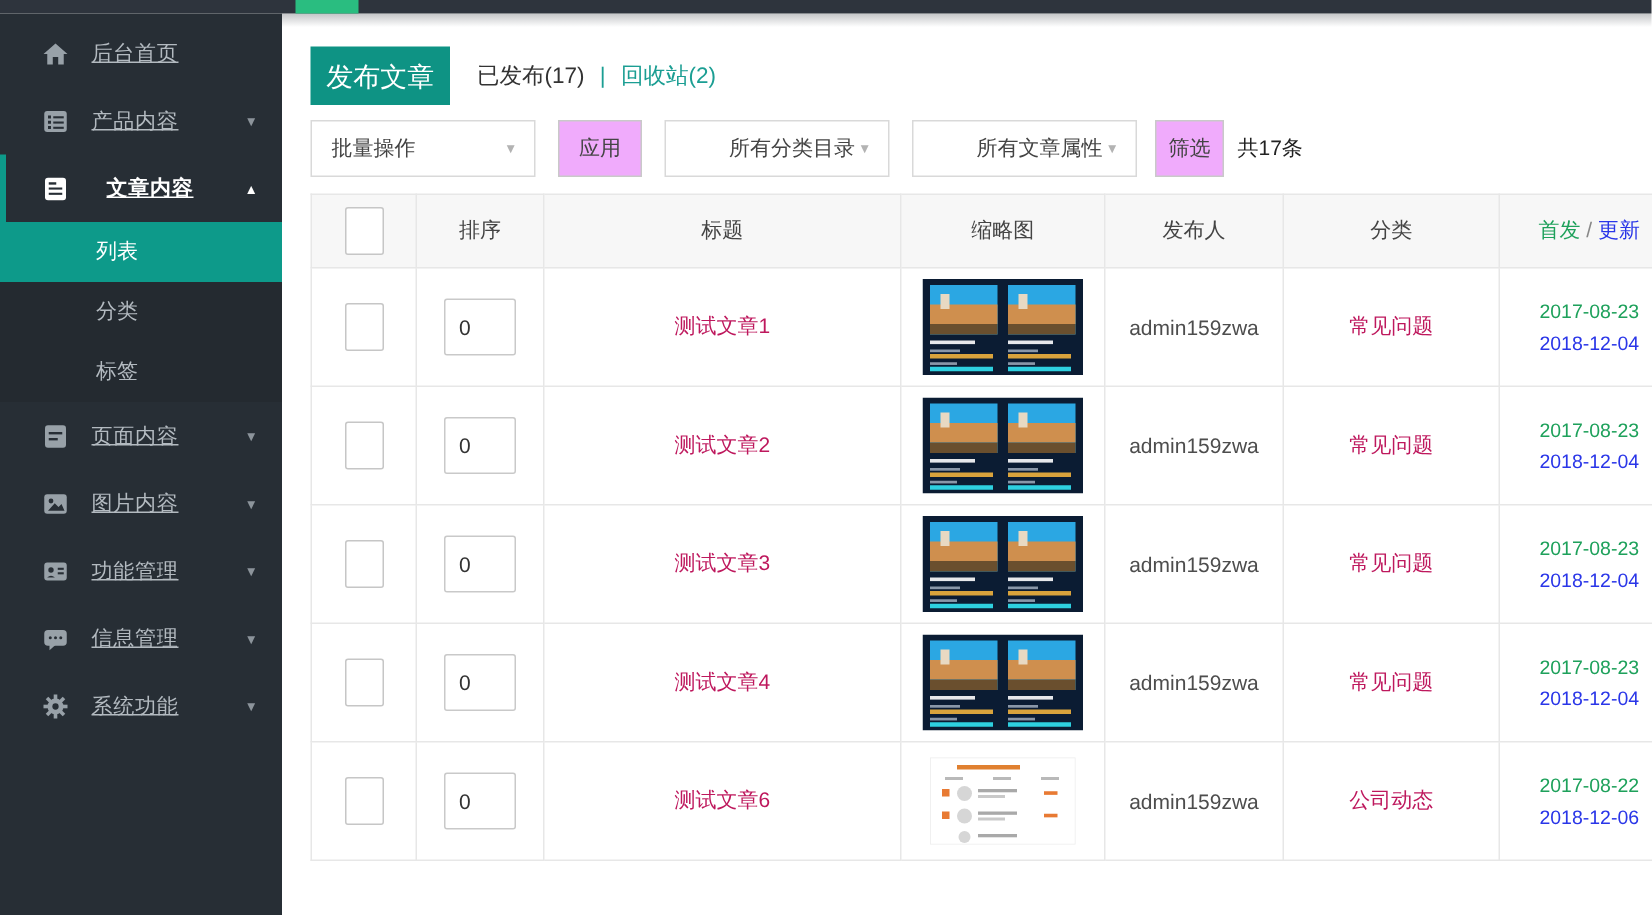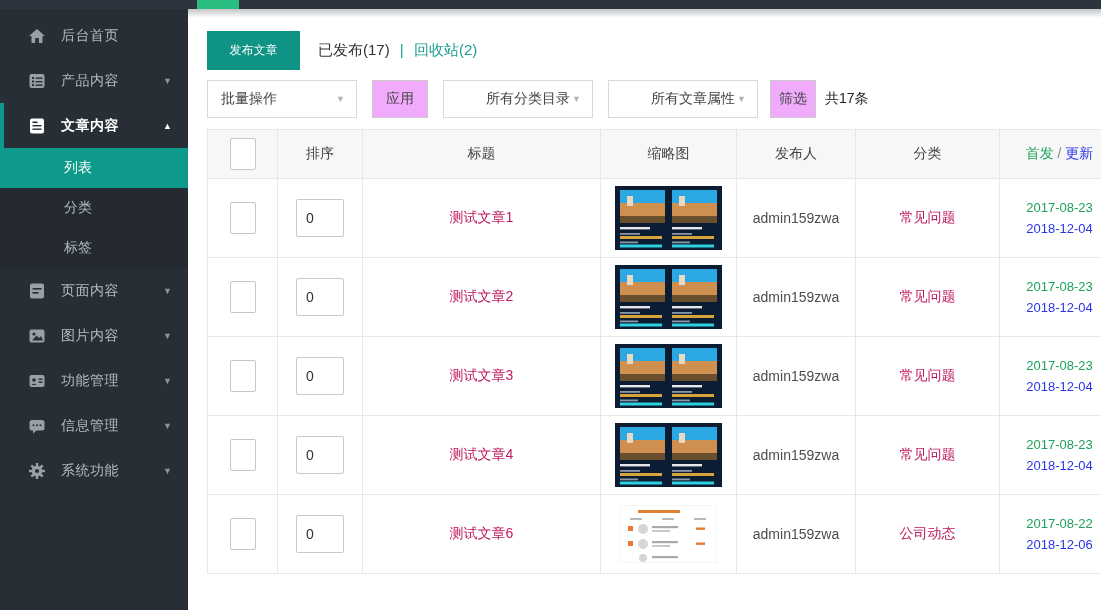--- a/index.html
+++ b/index.html
@@ -7,41 +7,41 @@
               font-family:"Liberation Sans","DejaVu Sans",sans-serif; }
 
   
   .topbar { position:absolute; top:0; left:0; width:1101px; height:9px; background:#2e343d; z-index:30; }
   .topbar-active { position:absolute; left:197px; top:0; width:42px; height:9px; background:#2abd80; }
   .topbar-shadow { position:absolute; top:9px; left:188px; width:913px; height:9px;
                    background:linear-gradient(rgba(40,46,54,.28),rgba(40,46,54,0)); z-index:25; pointer-events:none; }
 
   
   .sidebar { position:absolute; top:9px; left:0; width:188px; height:601px; background:#272e35; z-index:20; padding-top:4px; }
-  .side-item { position:relative; height:45px; display:flex; align-items:center; color:#b3bac0; font-size:14px; cursor:pointer; }
+  .side-item { position:relative; height:45px; display:flex; align-items:center; color:#b3bac0; font-size:14px; cursor:pointer;text-decoration:underline; }
   .side-item .icon { width:18px; height:18px; margin-left:28px; display:inline-flex; color:#98a1a8; }
   .side-item .icon svg { width:18px; height:18px; }
   .side-item .lbl { margin-left:15px; letter-spacing:.5px; }
   .side-item .arrow { position:absolute; right:16px; font-size:9px; color:#8c949b; }
-  .side-item.active { color:#fff; font-weight:bold; }
+  .side-item.active { color:#fff; font-weight:bold;gap:10px; }
   .side-item.active .icon { color:#fff; }
   .side-item.active .arrow { color:#fff; }
   .side-item.active .notch { position:absolute; left:0; top:0; width:4px; height:100%; background:#0d9a8a; }
   .submenu { background:#242a30; }
   .sub-item { height:40px; display:flex; align-items:center; padding-left:64px; color:#b3bac0; font-size:14px; cursor:pointer; }
   .sub-item.active { background:#0d9a8a; color:#fff; }
 
   
   .content { position:absolute; top:9px; left:188px; width:913px; height:601px; background:#fff; }
   .tabbar { position:relative; height:57px; border-bottom:1px solid #e9e9e9; }
   .tab { position:absolute; left:19px; bottom:-2px; padding:0 19px 10px; color:#10a28c; font-size:14px;
          border-bottom:3px solid #10a28c; cursor:pointer; }
 
   .actions-row { margin:22px 0 0 19px; height:39px; display:flex; align-items:center; }
-  .btn-publish { width:93px; height:39px; background:#0e9384; color:#fff; border:none; font-size:12px;
+  .btn-publish { width:93px; height:39px; background:#0e9384; color:#fff; border:none; font-size:18px;
                  font-family:inherit; cursor:pointer; }
   .pub-links { margin-left:18px; font-size:15px; color:#333; }
   .pub-links .sep { color:#1b9e93; margin:0 6px; }
   .pub-links .recycle { color:#1b9e93; text-decoration:none; cursor:pointer; }
   .pub-links .published { cursor:pointer; }
 
   .toolbar { margin:10px 0 0 19px; display:flex; align-items:center; }
   .select { position:relative; width:150px; height:38px; border:1px solid #d9d9d9; background:#fff;
             display:flex; align-items:center; padding-left:13px; font-size:14px; color:#444; cursor:pointer; }
   .select .caret { position:absolute; right:11px; font-size:9px; color:#b3b3b3; }

